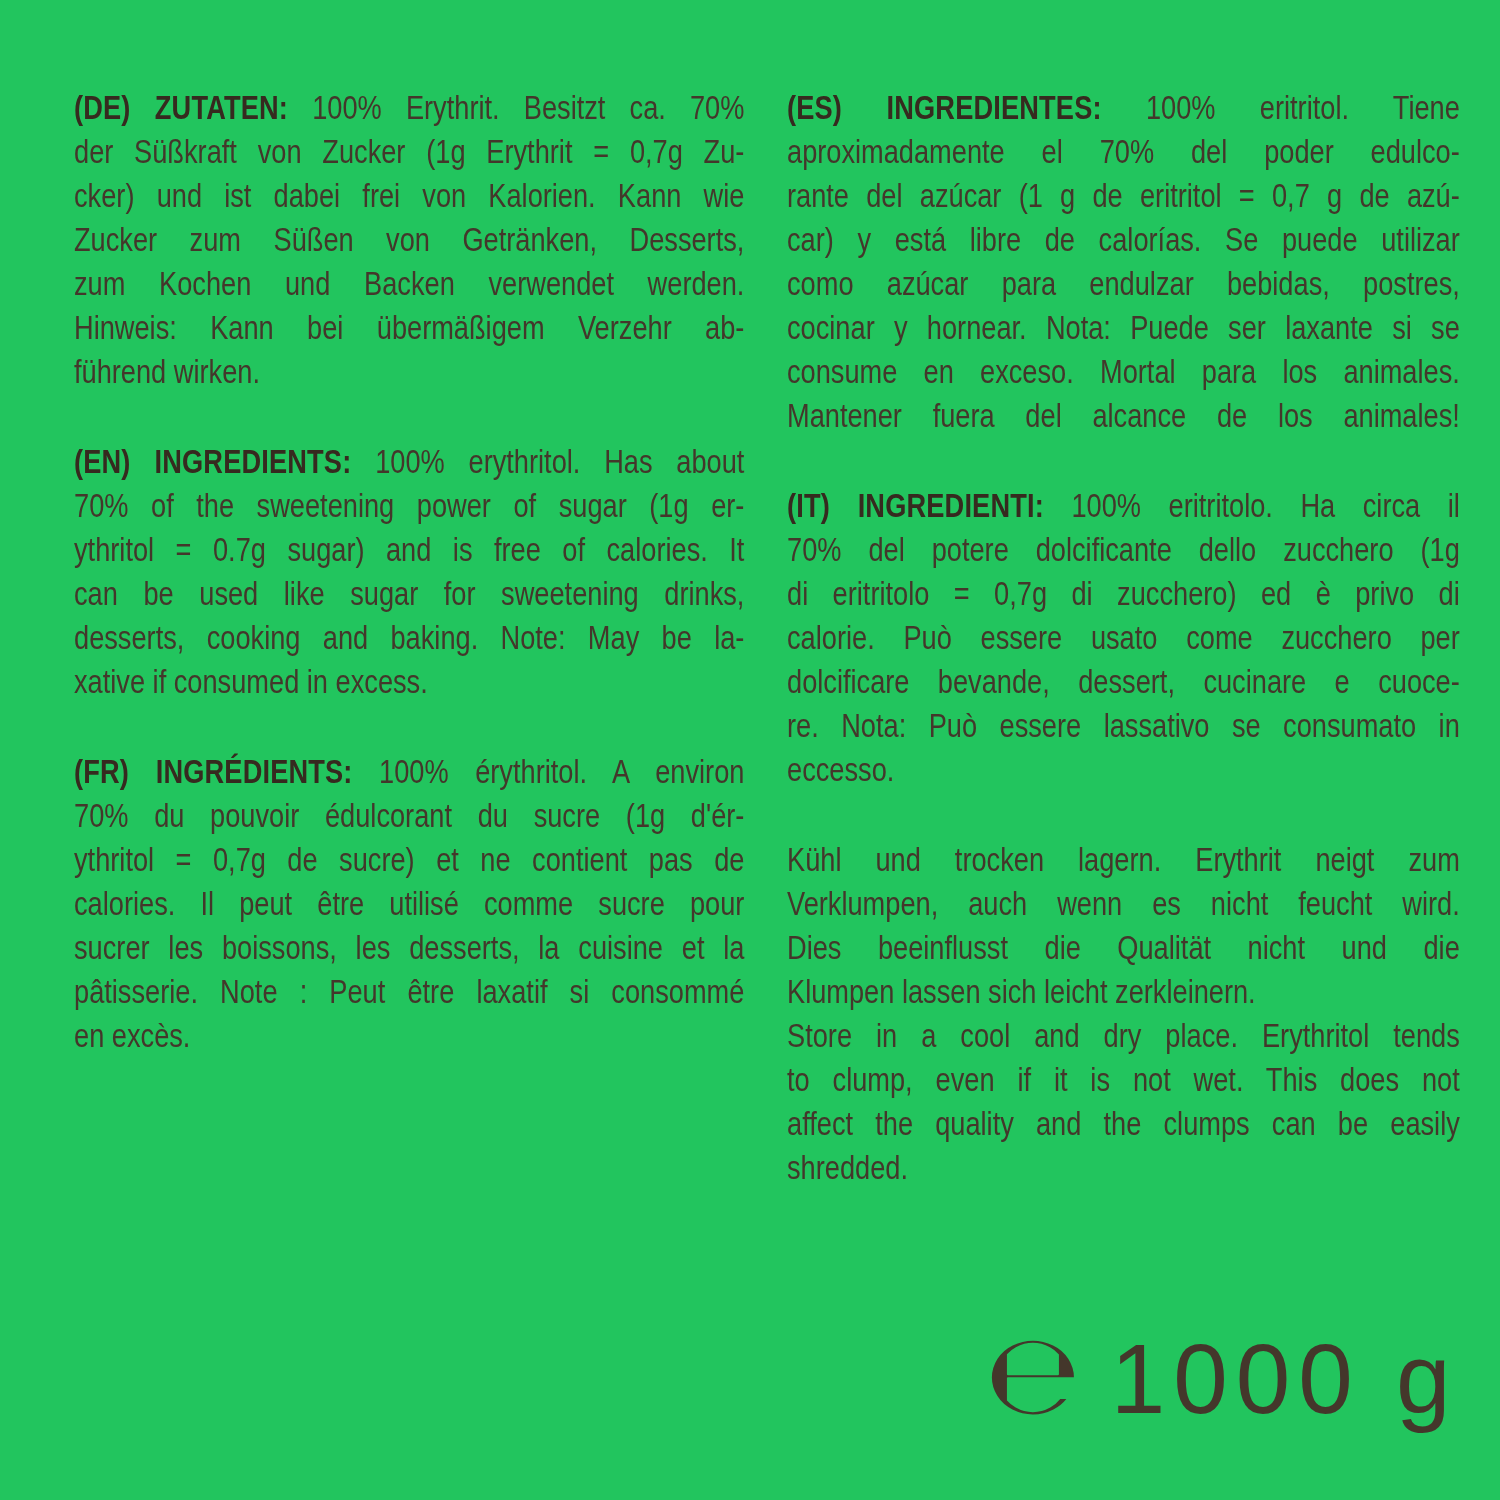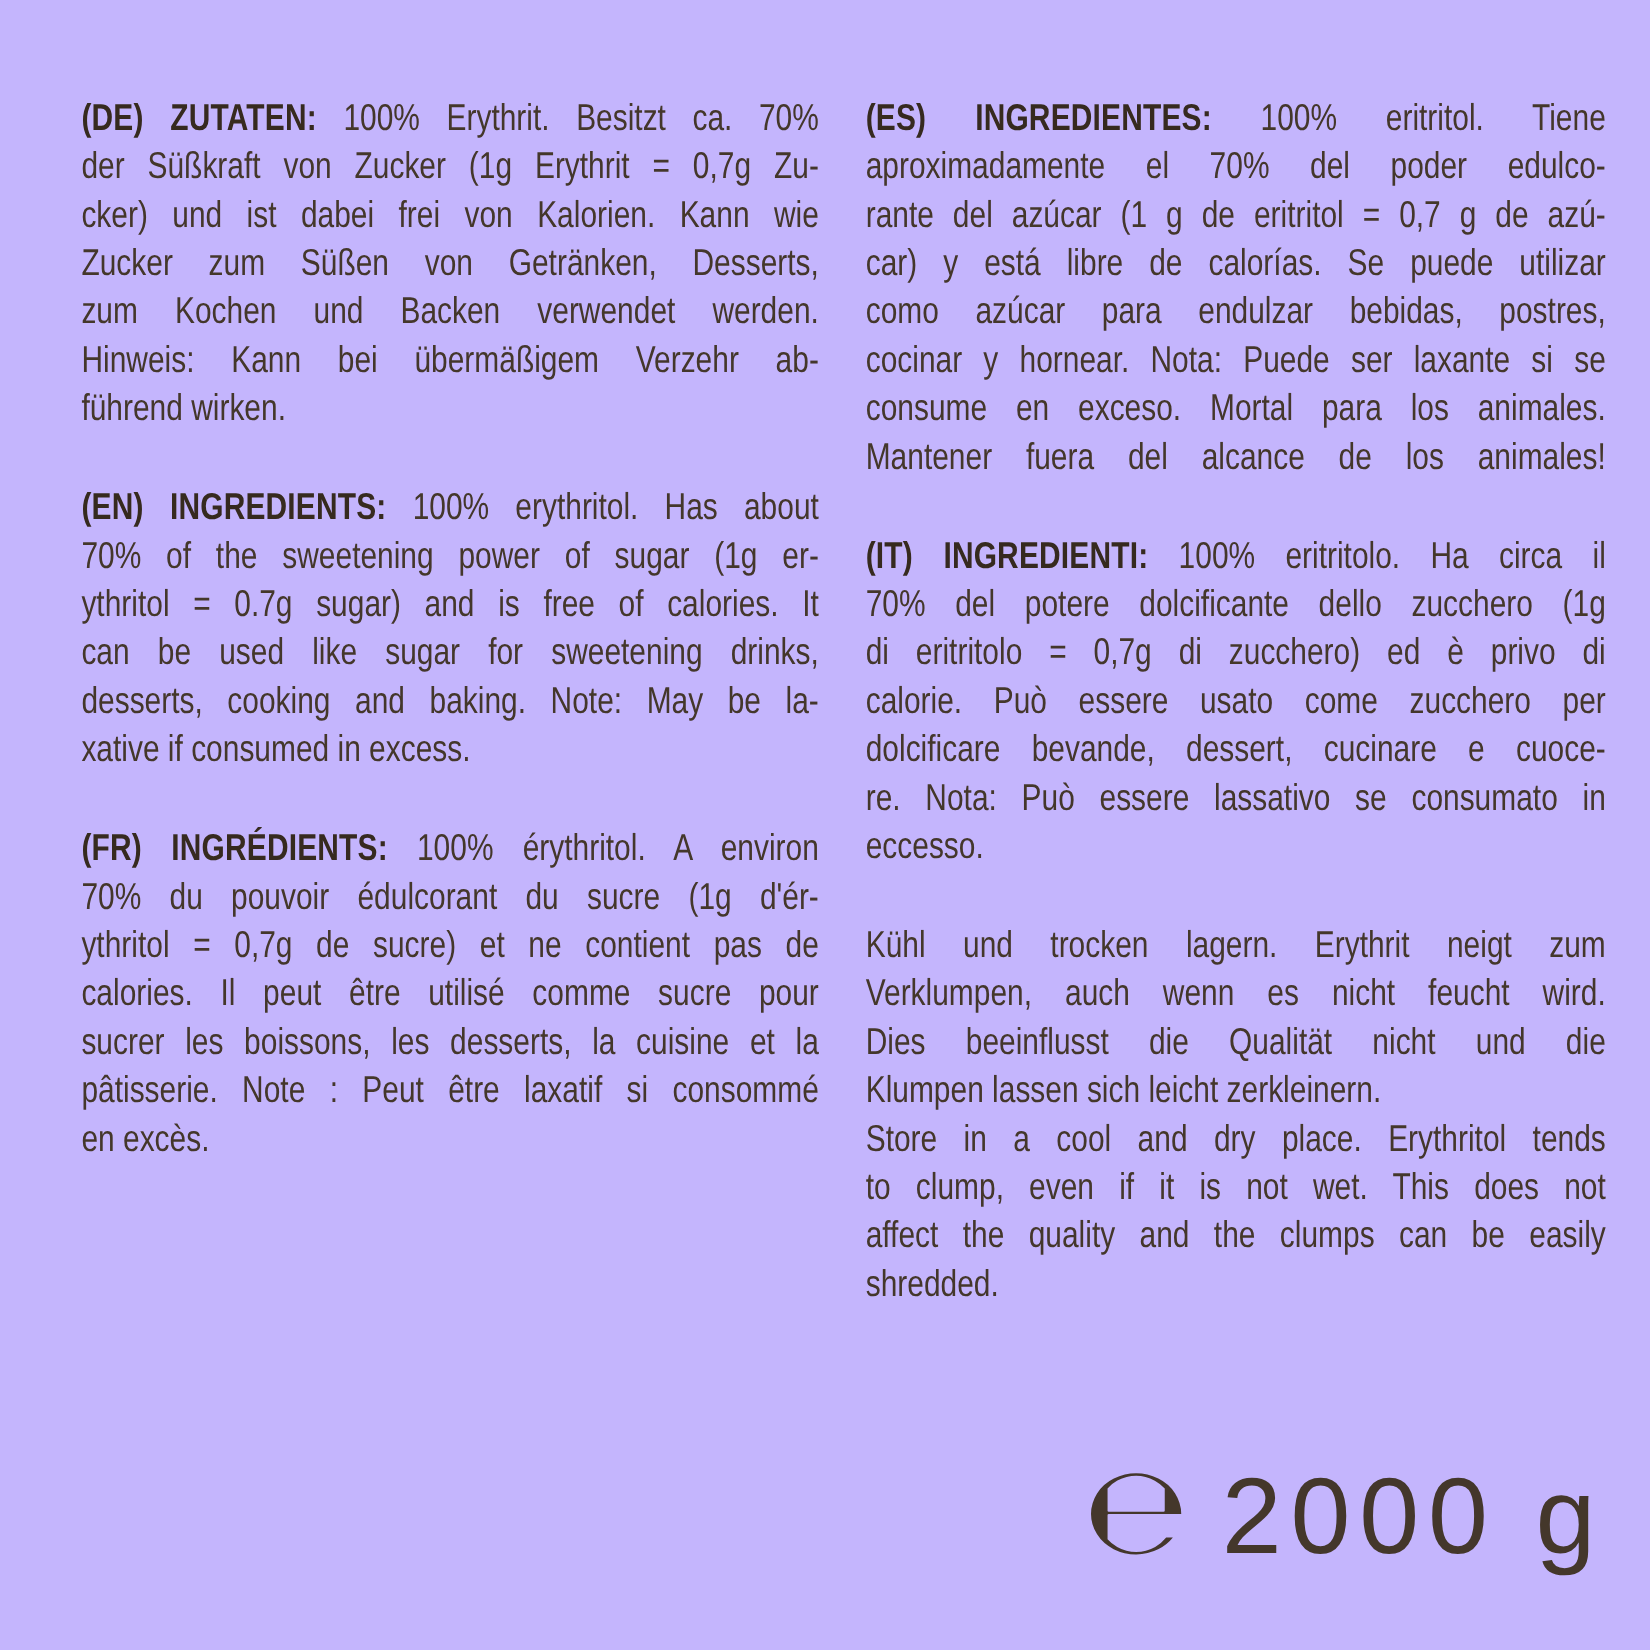--- a/index.html
+++ b/index.html
@@ -11,21 +11,21 @@
     height: 1500px;
     background: #ffffff;
     position: relative;
     overflow: hidden;
     font-family: "Liberation Sans", "DejaVu Sans", sans-serif;
     color: var(--ink, #44372b);
   }
   .label-sheet {
     position: absolute;
     inset: 0;
-    background: #c4b5fd;
+    background: #22c55e;
     padding-left: 36px;
   }
   .text-column {
     position: absolute;
     top: 85px;
     font-size: 34px;
     line-height: 44px;
     transform: scaleX(0.80);
     transform-origin: 0 0;
     color: var(--ink, #44372b);
@@ -133,16 +133,16 @@
       </div>
       <div class="para">
         <div class="line">Store in a cool and dry place. Erythritol tends</div>
         <div class="line">to clump, even if it is not wet. This does not</div>
         <div class="line">affect the quality and the clumps can be easily</div>
         <div class="line last">shredded.</div>
       </div>
     </div>
 
   <div class="net-weight">
-    <span class="estimated-sign">℮</span><span class="weight-value">2000 g</span>
+    <span class="estimated-sign">℮</span><span class="weight-value">1000 g</span>
   </div>
 
 </div>
 
 </body></html>

